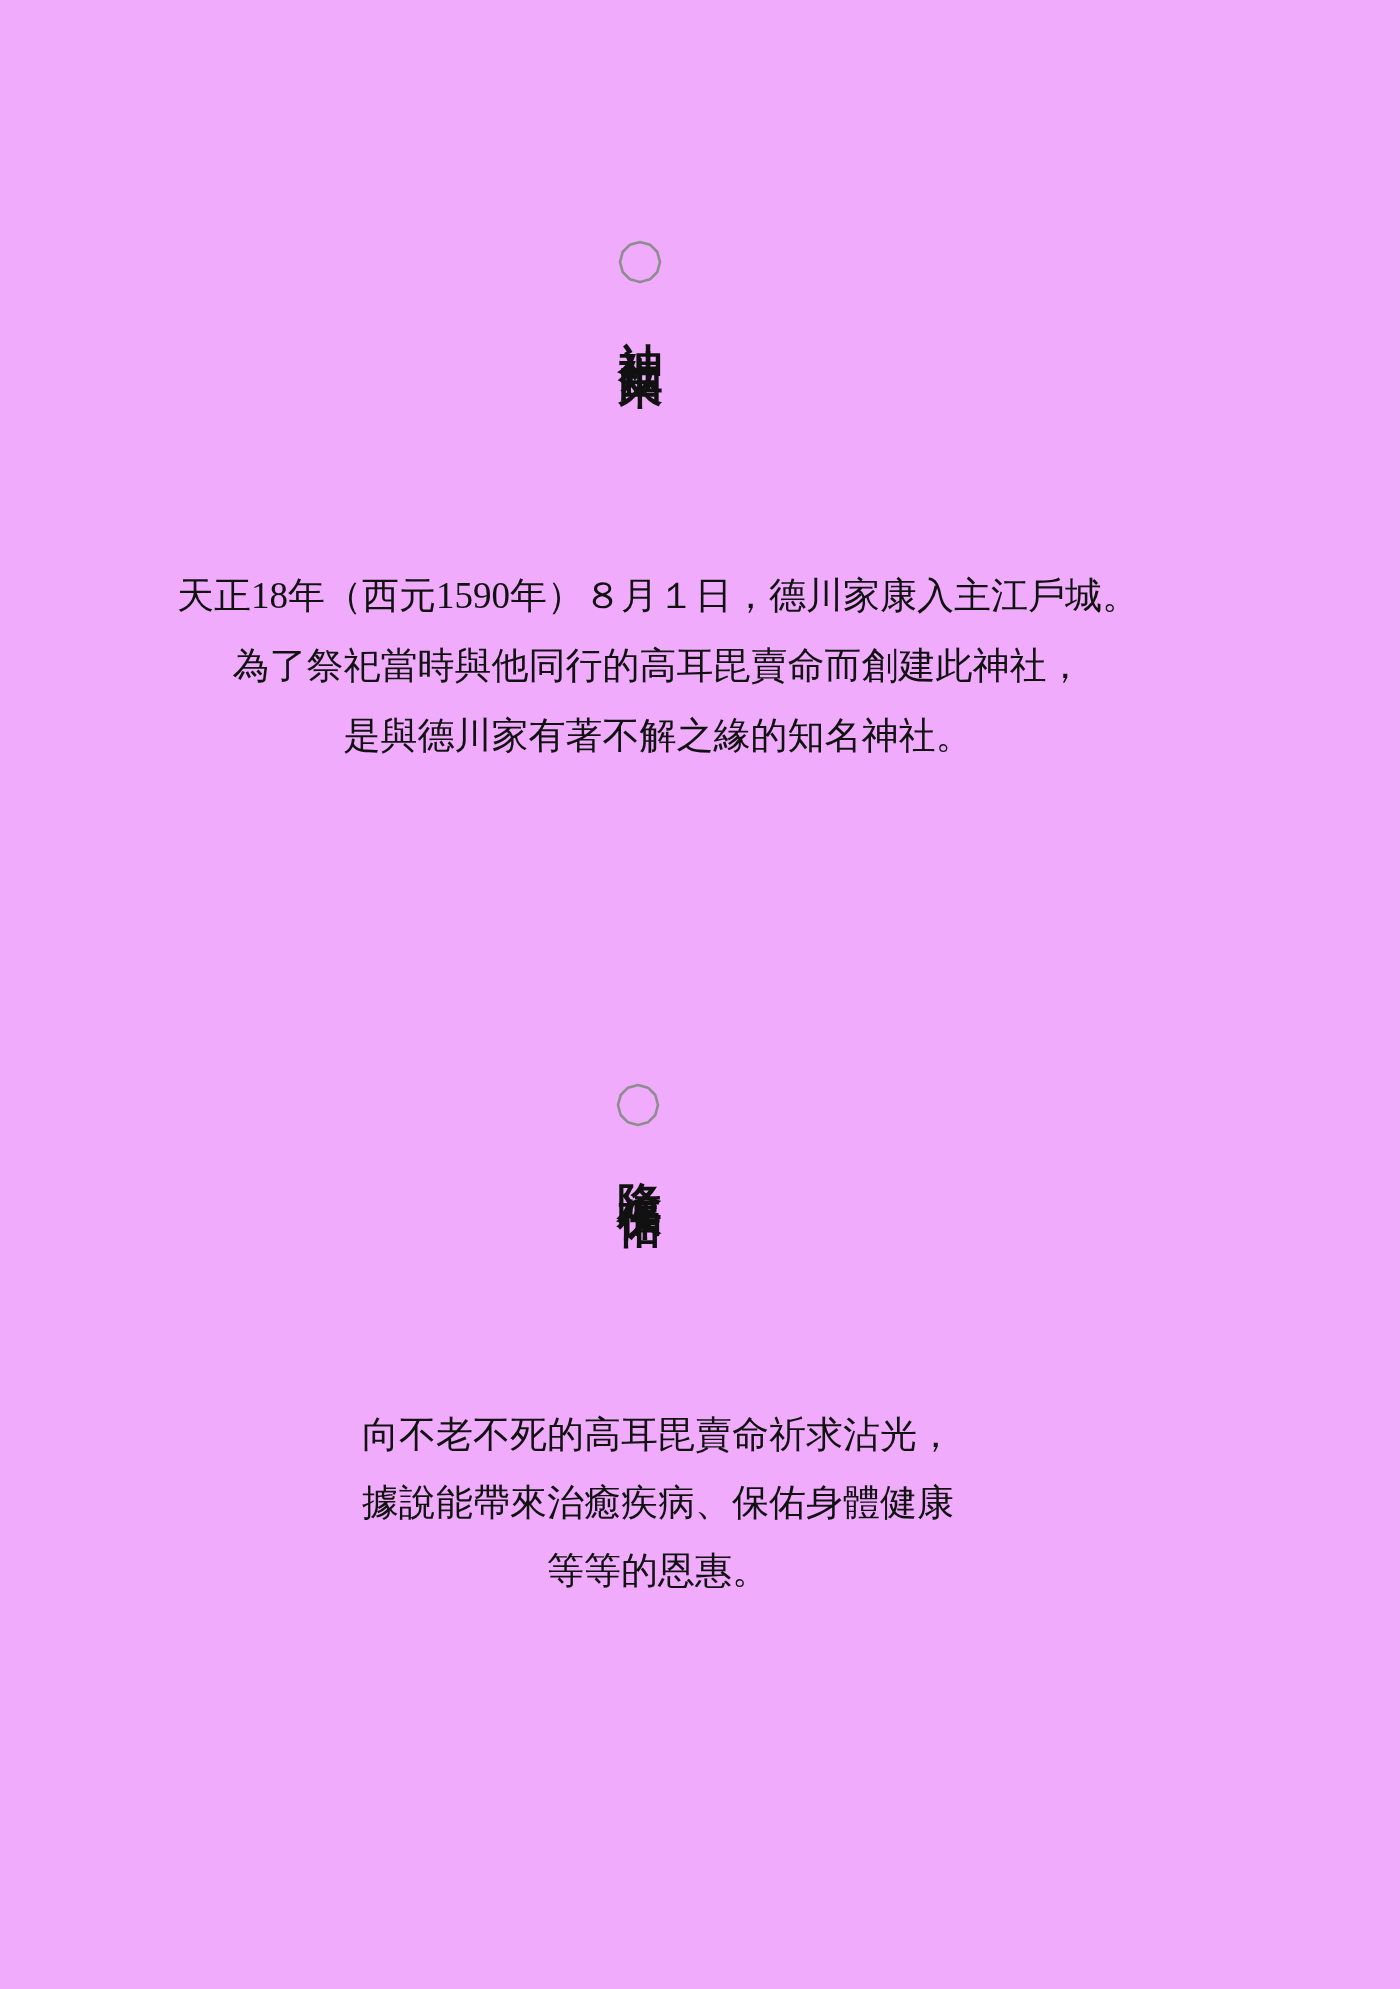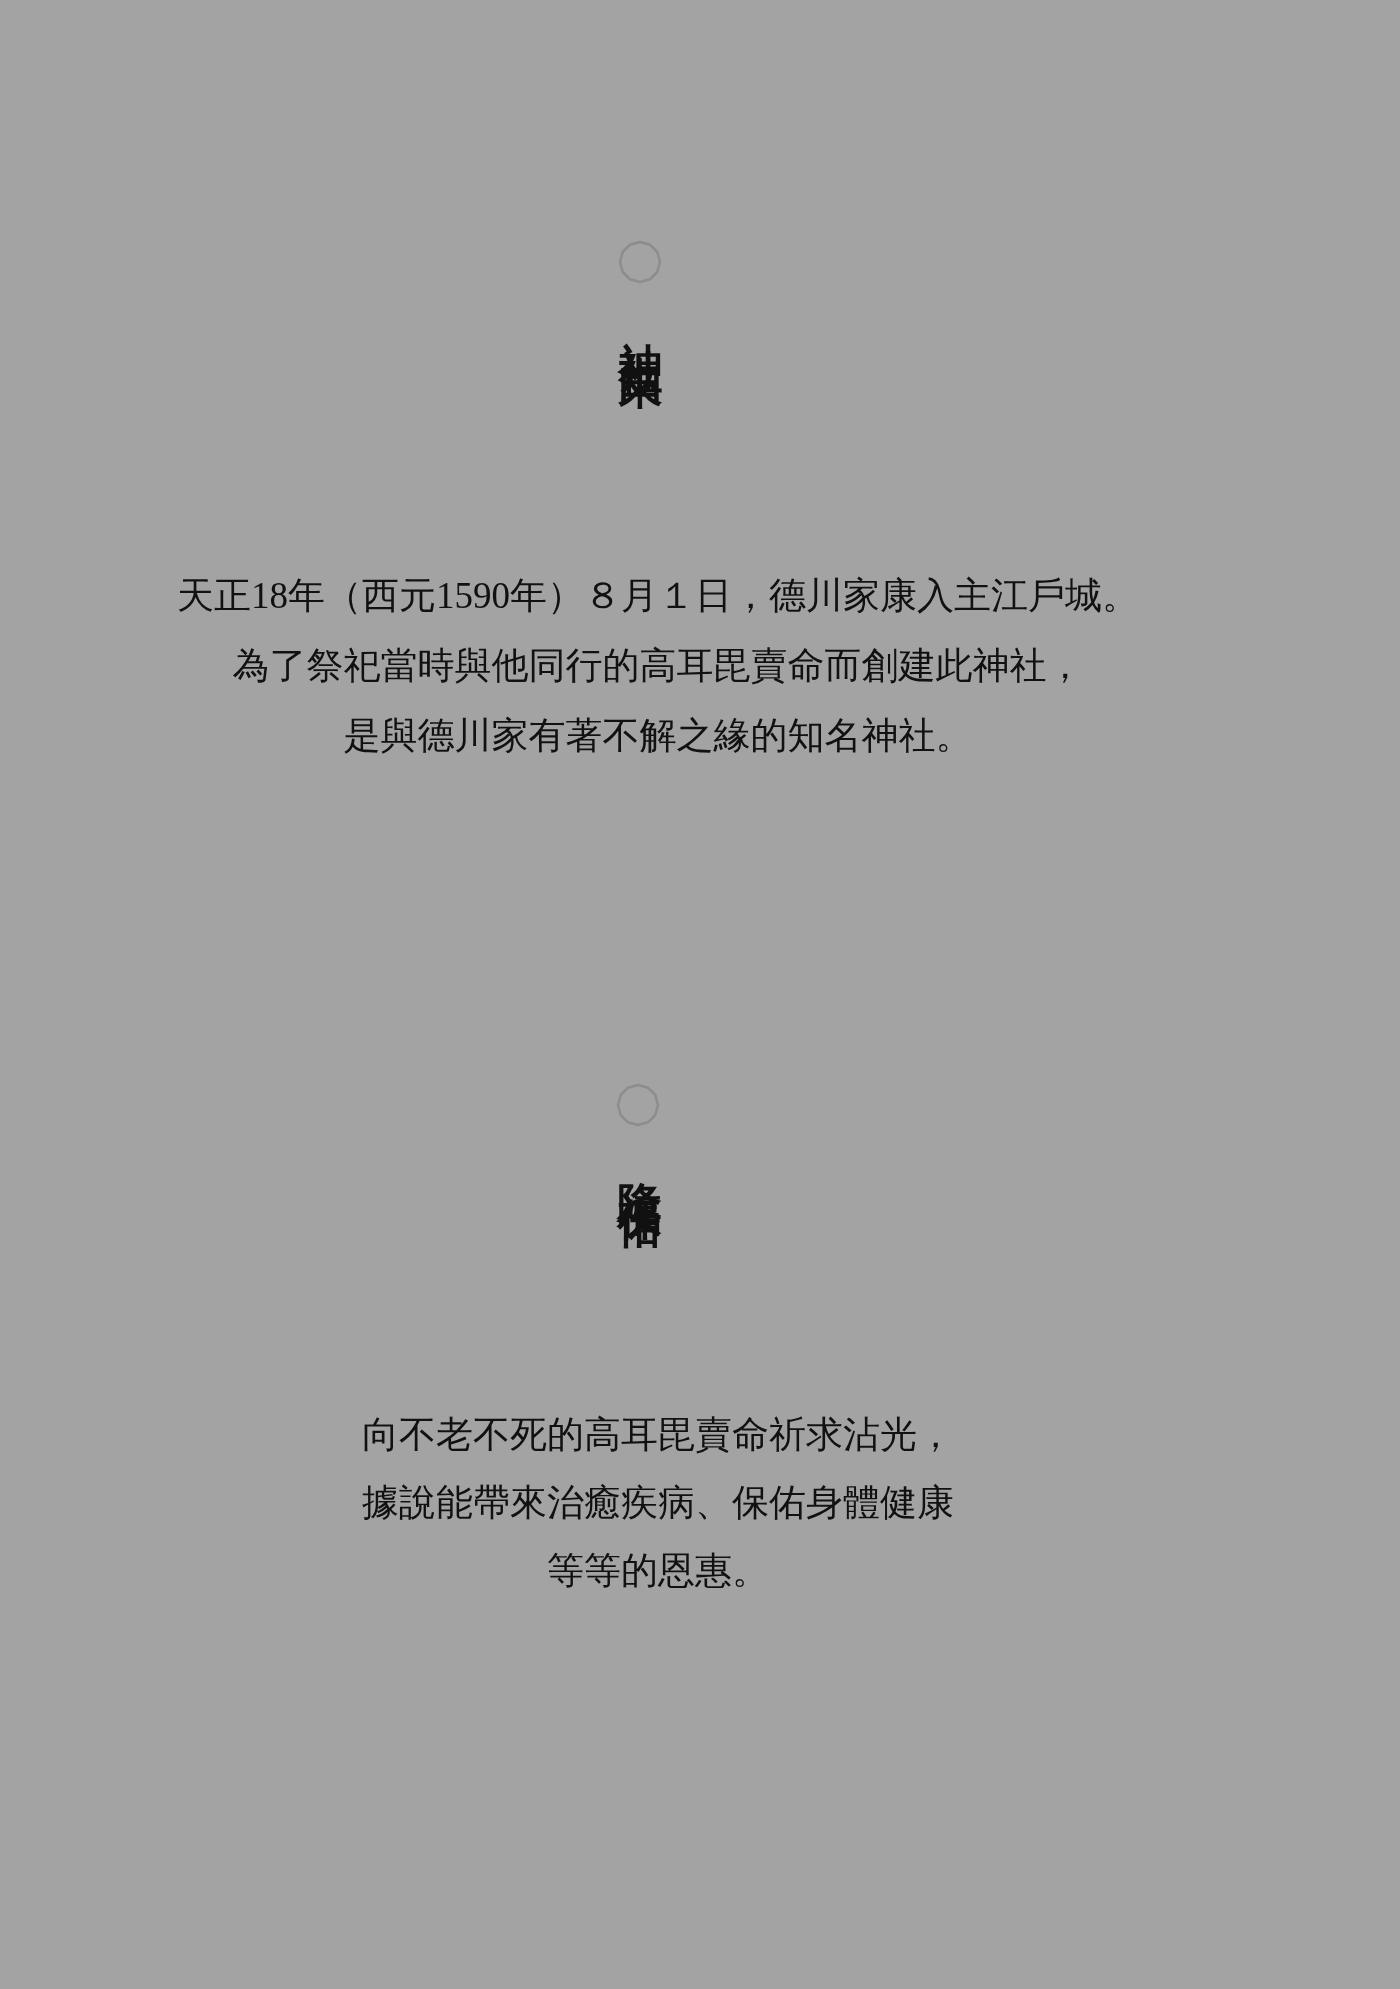--- a/index.html
+++ b/index.html
@@ -4,21 +4,21 @@
 <style>
   html, body {
     margin: 0;
     padding: 0;
     background: #ffffff;
   }
   .page {
     position: relative;
     width: 1400px;
     height: 1989px;
-    background: #a3a3a3;
+    background: #f0abfc;
     overflow: hidden;
     font-family: "Liberation Serif", "DejaVu Serif", serif;
     color: #111111;
   }
   .section-icon {
     position: absolute;
     width: 46px;
     height: 46px;
   }
   .section-icon svg {

